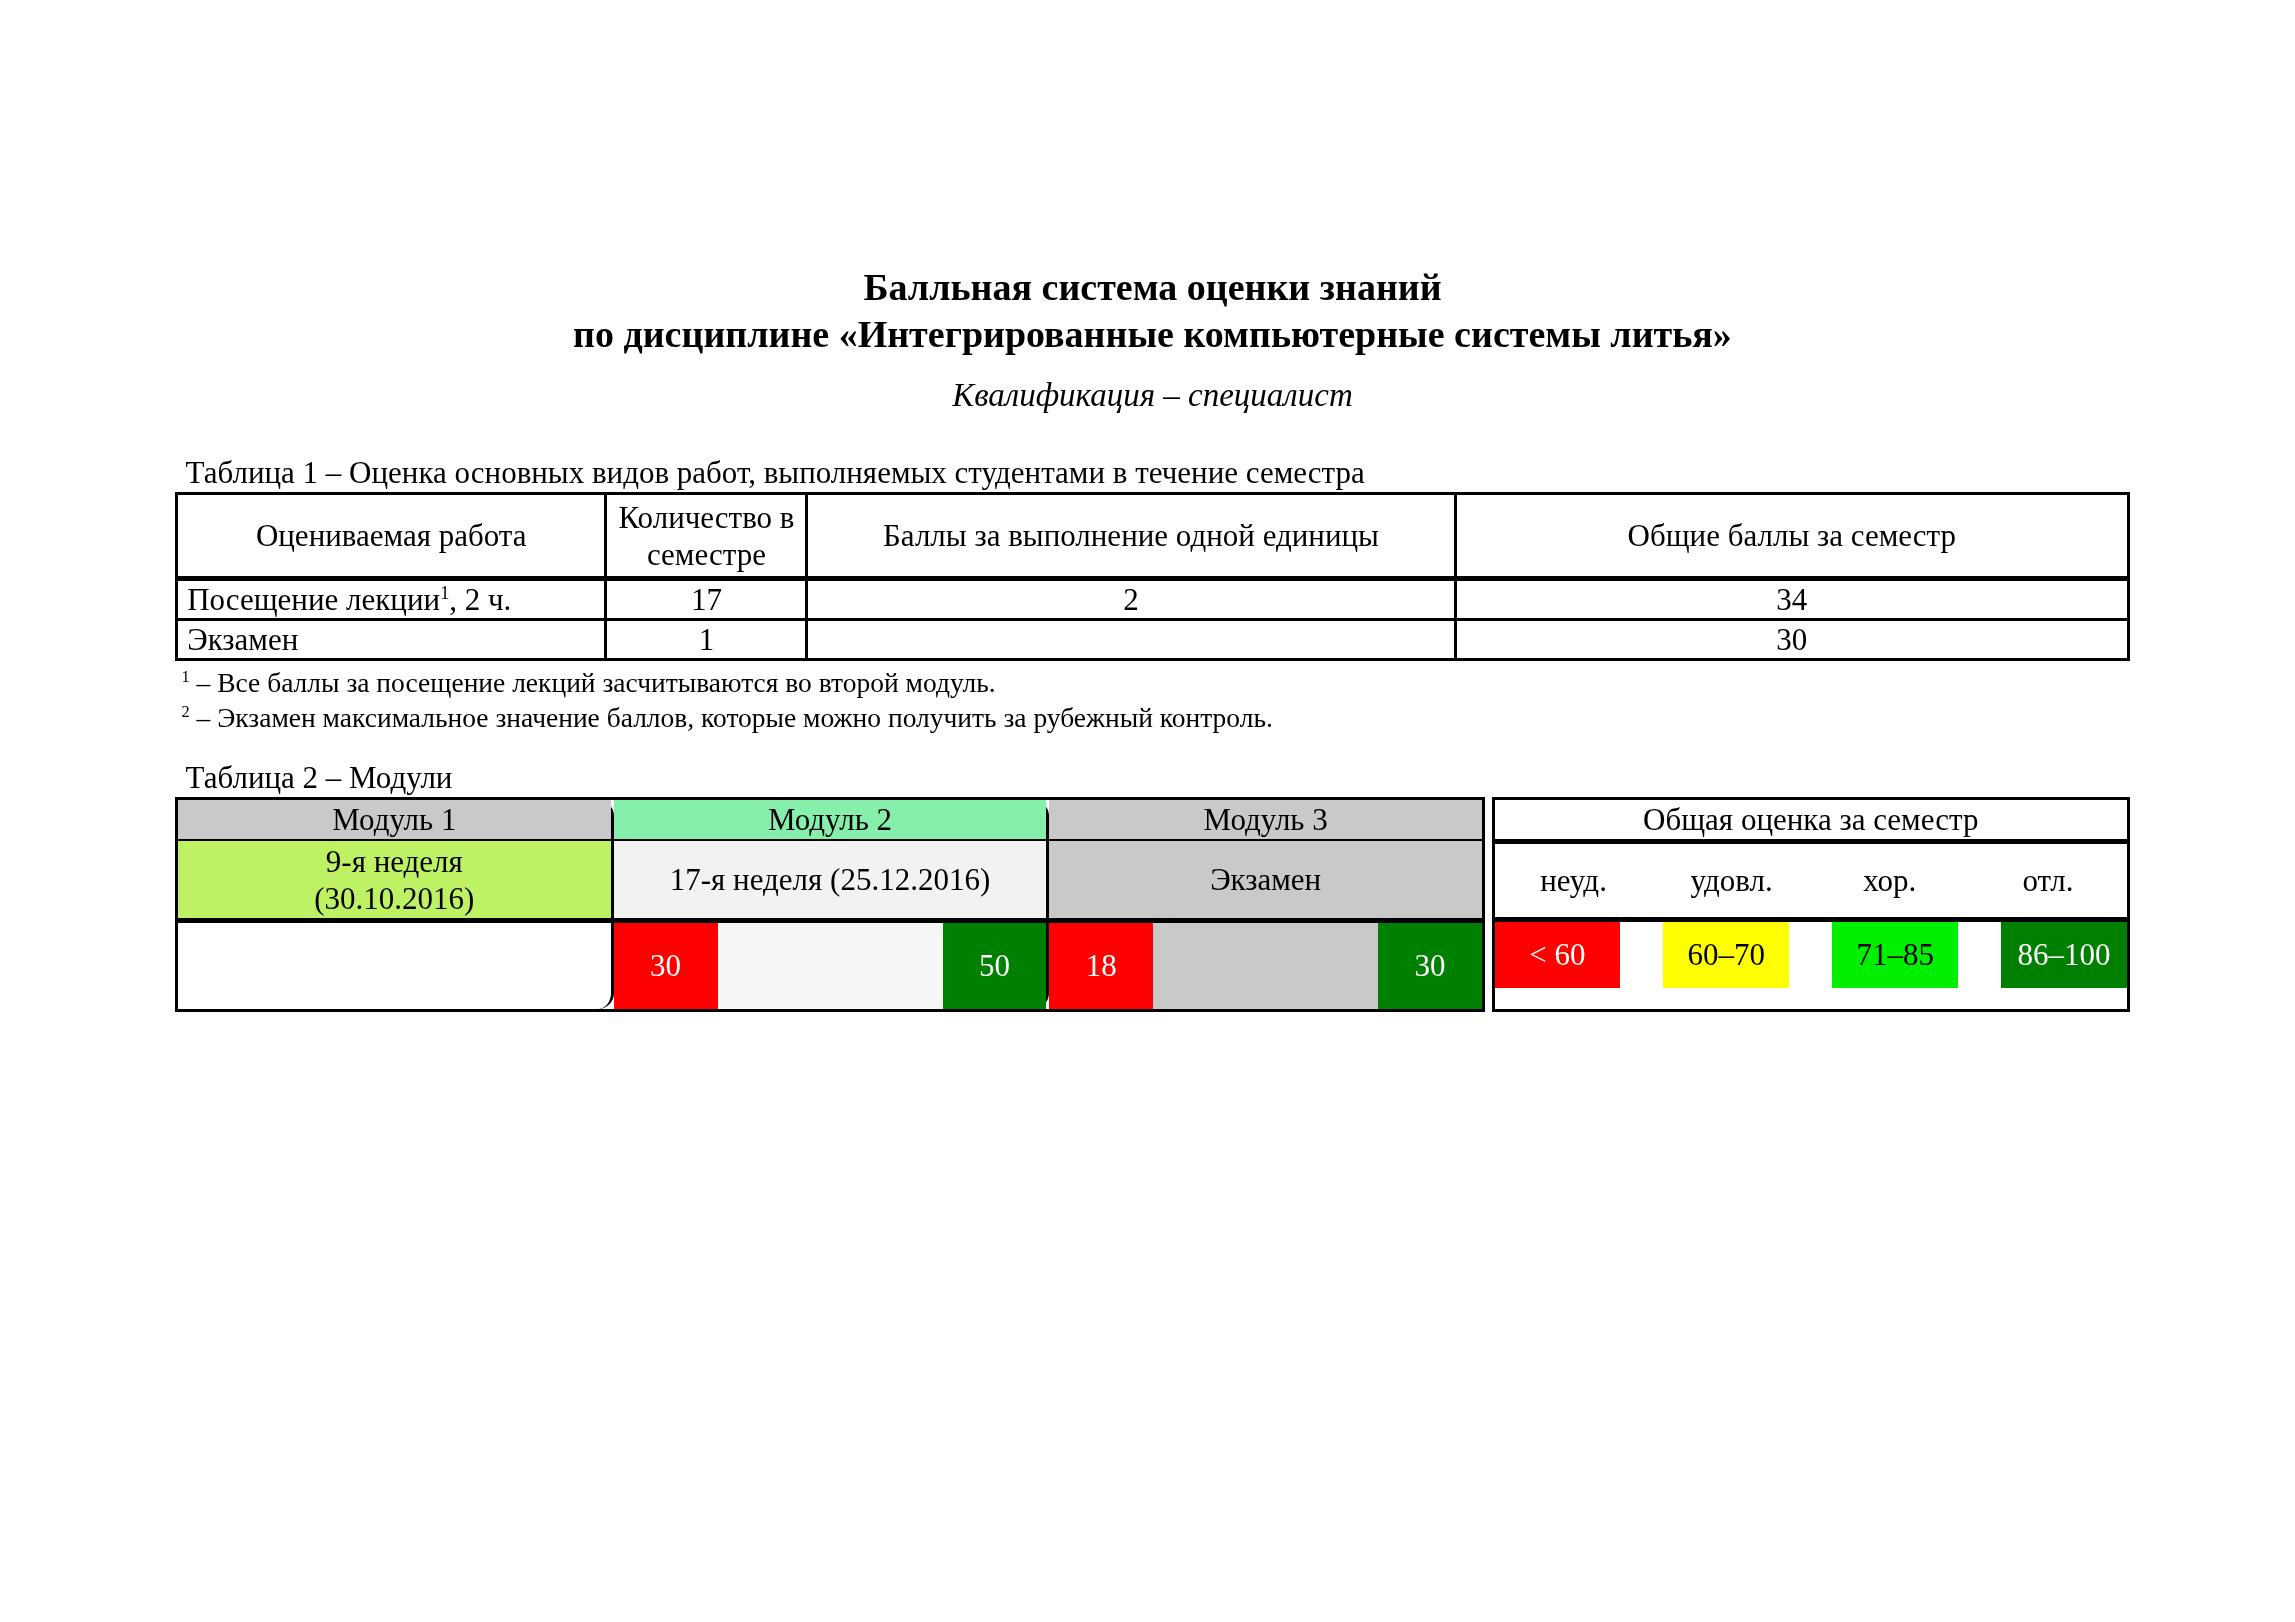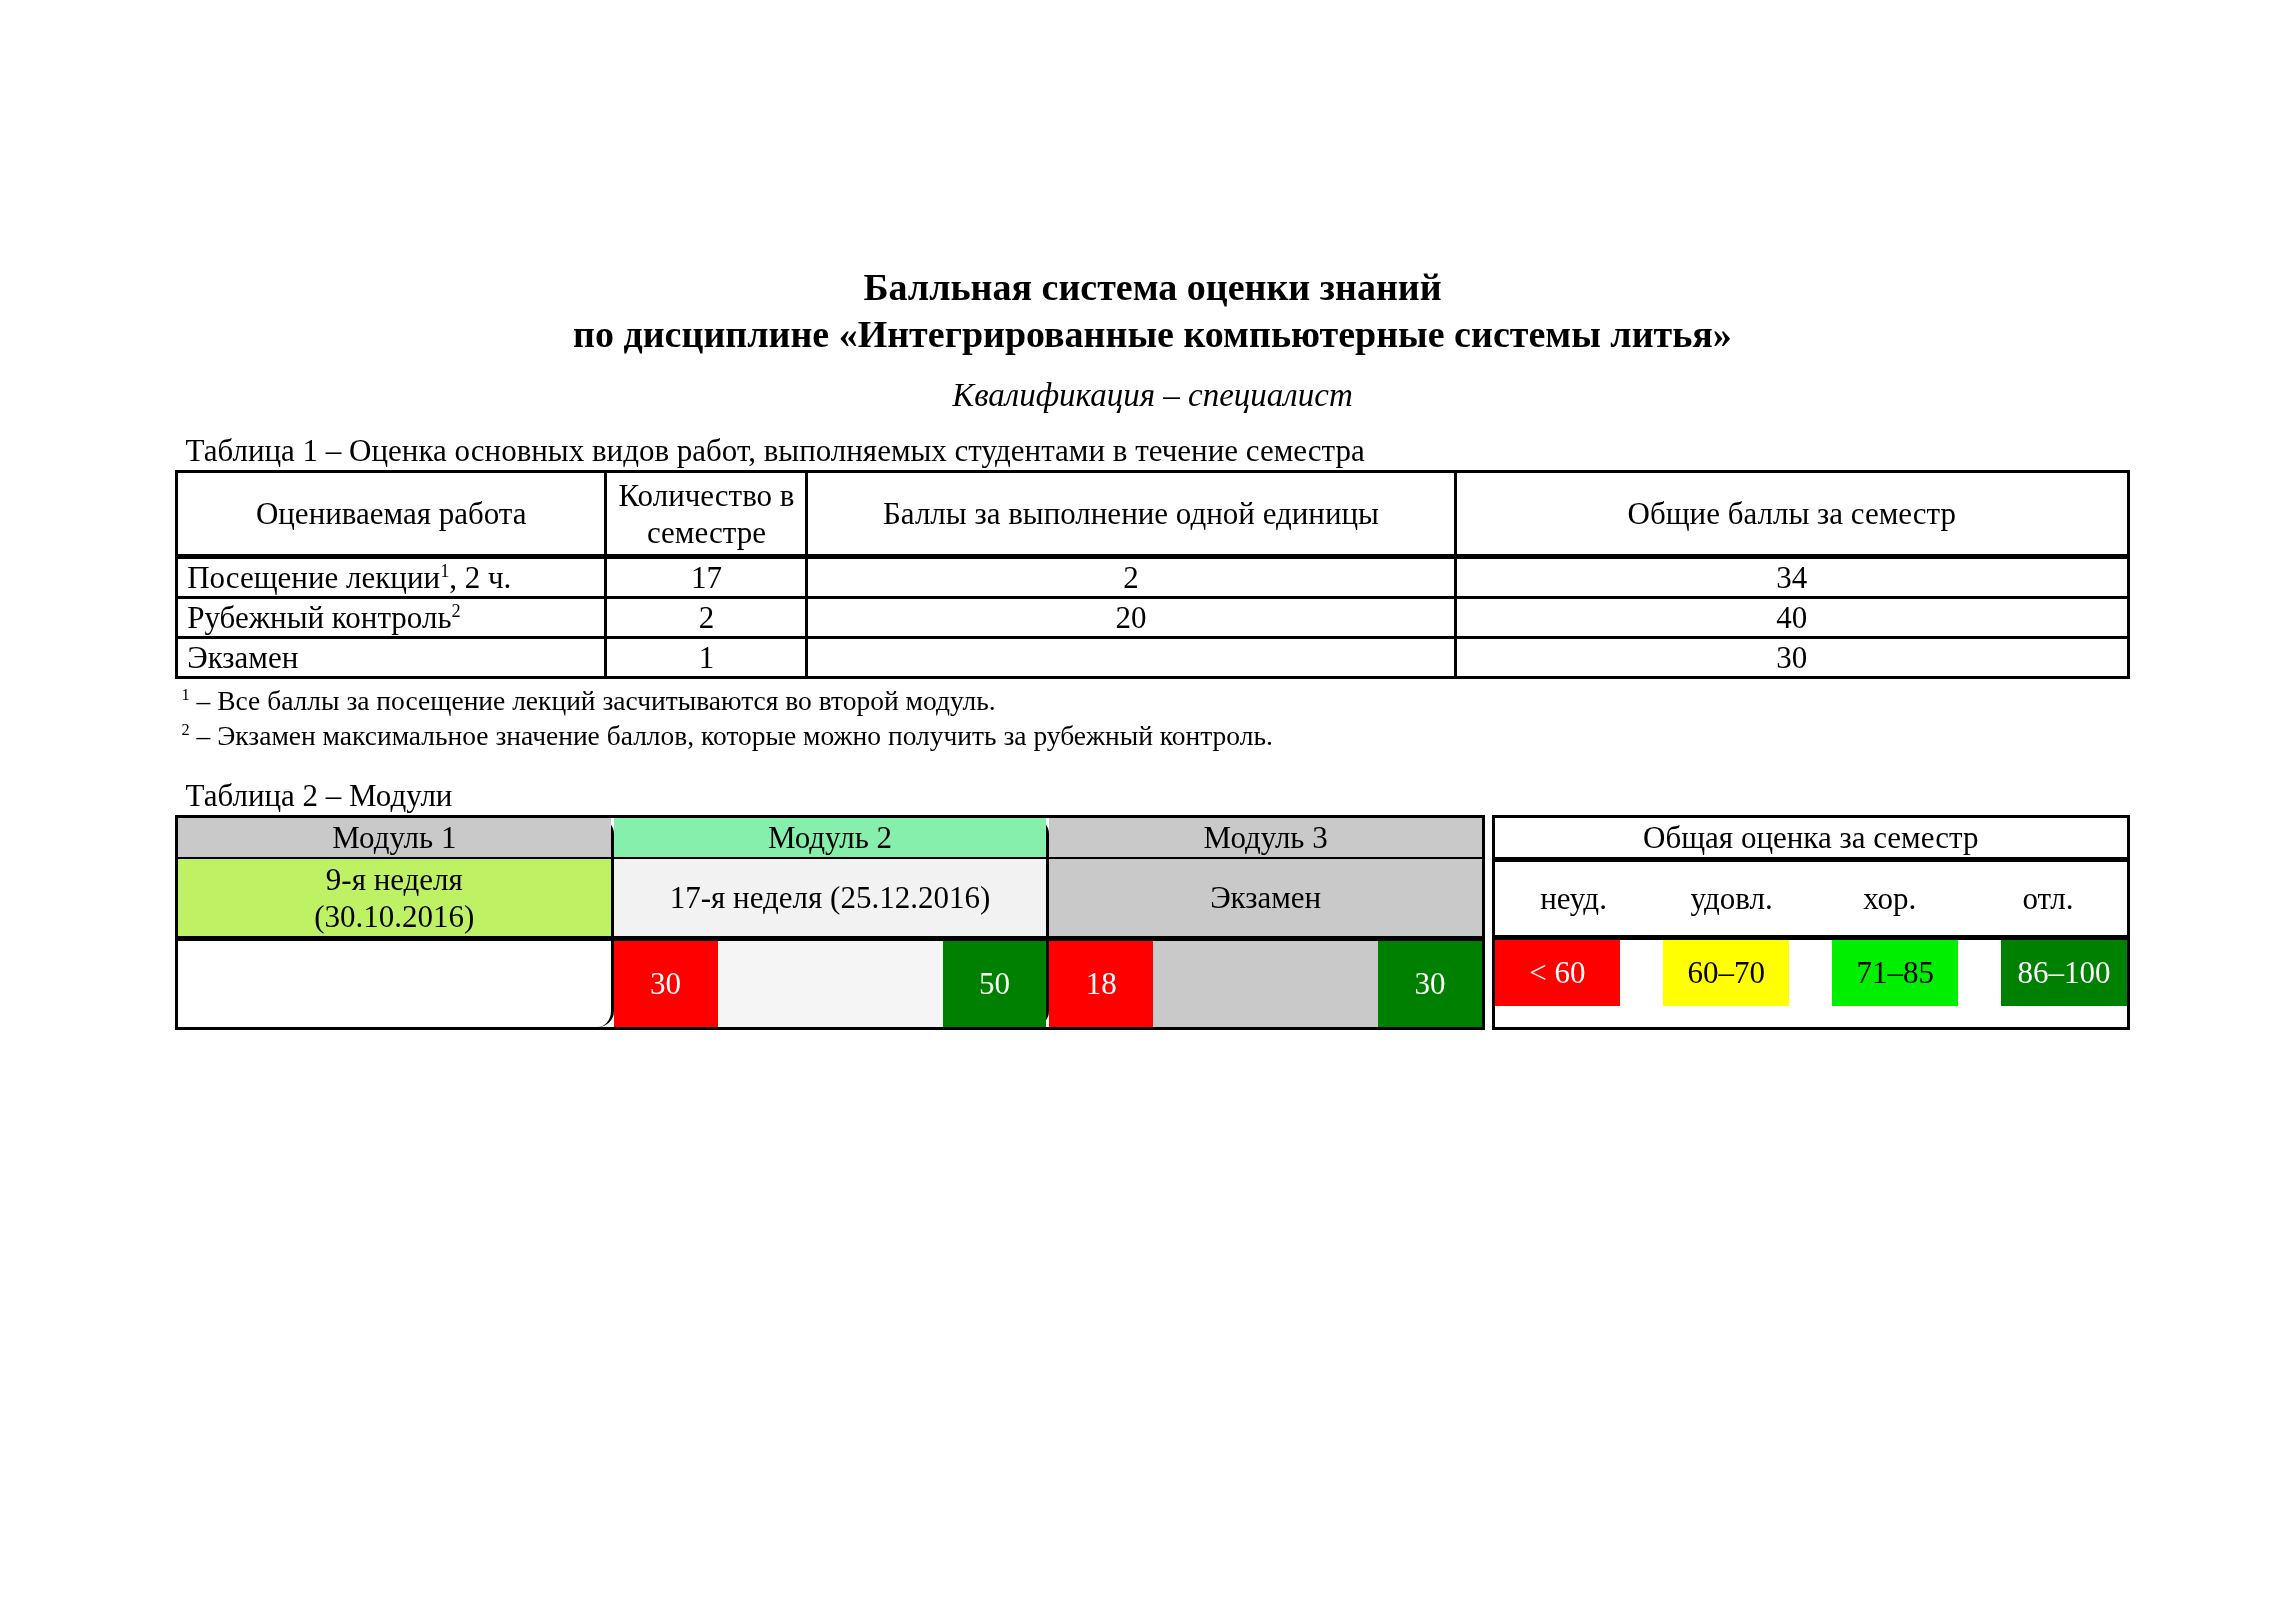--- a/index.html
+++ b/index.html
@@ -33,21 +33,21 @@
   }
   .subtitle {
     font-style: italic;
     font-size: 33px;
     line-height: 41px;
     margin-top: 17px;
   }
   .caption {
     font-size: 31px;
     line-height: 34px;
-    margin-top: 18px;
+    margin-top: 40px;
     padding-left: 10.5px;
   }
   .caption2 {
     margin-top: 26px;
   }
   
   table.t1 {
     border-collapse: collapse;
     width: 100%;
     margin-top: 2px;
@@ -213,26 +213,20 @@
         </tr>
       </thead>
       <tbody>
         <tr>
           <td class="left"><span>Посещение лекции</span><sup>1</sup><span>, 2 ч.</span></td>
           <td>17</td>
           <td>2</td>
           <td>34</td>
         </tr>
         <tr>
-          <td class="left"><span>Рубежный контроль</span><sup>2</sup><span></span></td>
-          <td>2</td>
-          <td>20</td>
-          <td>40</td>
-        </tr>
-        <tr>
           <td class="left"><span>Экзамен</span><sup></sup><span></span></td>
           <td>1</td>
           <td></td>
           <td>30</td>
         </tr>
       </tbody>
     </table>
 
     <div class="footnotes">
       <div class="footnote"><sup>1</sup> <span>– Все баллы за посещение лекций засчитываются во второй модуль.</span></div>

